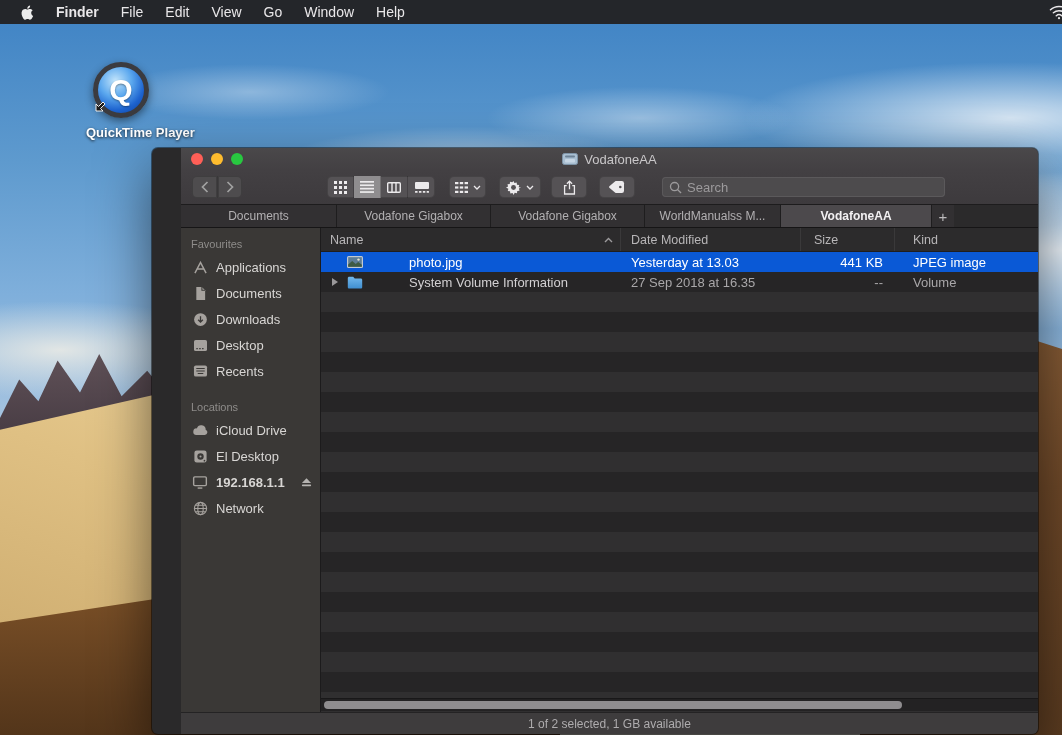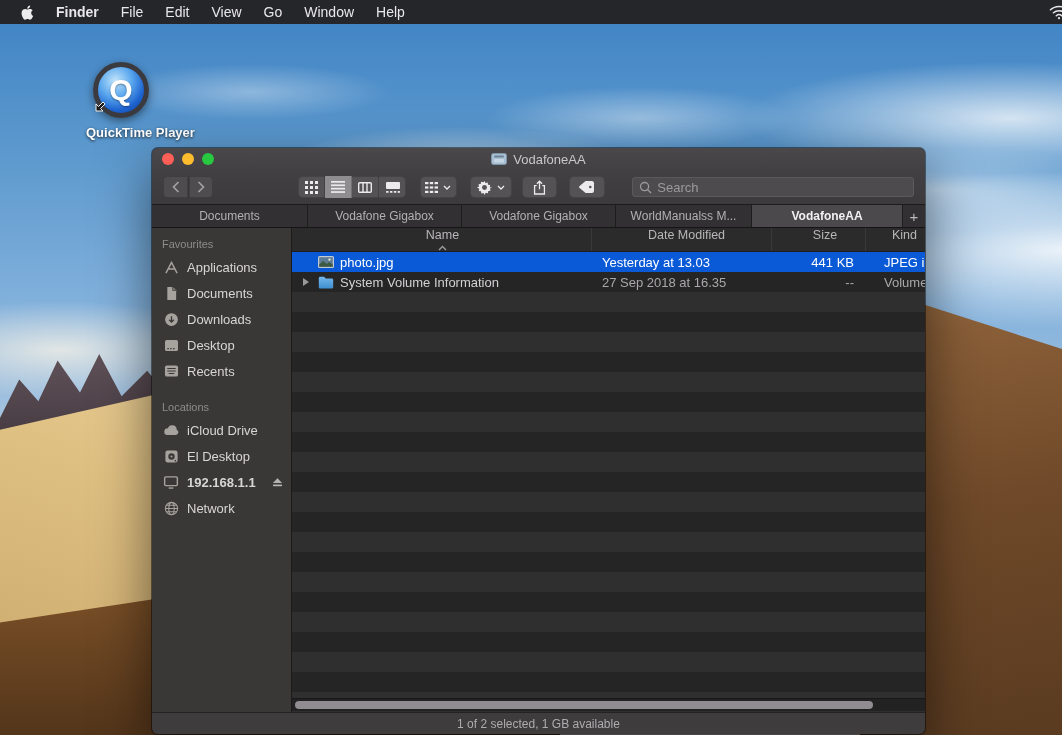--- a/index.html
+++ b/index.html
@@ -43,23 +43,23 @@
   .qt { position:absolute; left:86px; top:62px; width:70px; text-align:center; z-index:5; }
   .qt-circle { position:relative; width:56px; height:56px; margin:0 auto; border-radius:50%;
     border:5px solid #3b3b3f; box-shadow:0 3px 8px rgba(0,0,0,.45);
     background:radial-gradient(circle at 38% 30%, #c3e5fb 0%, #5aa7ee 38%, #1d63cf 68%, #0a3c96 100%);
     display:flex; align-items:center; justify-content:center; }
   .qt-q { font-size:30px; font-weight:700; color:#fff; text-shadow:0 1px 2px rgba(0,0,0,.4); }
   .qt-alias { position:absolute; left:-4px; bottom:-4px; }
   .qt-label { margin-top:7px; font-size:13px; font-weight:700; color:#fff; text-shadow:0 1px 3px rgba(0,0,0,.8); white-space:nowrap; }
 
   
-  .window { position:absolute; left:152px; top:148px; width:773px; height:586px; z-index:40;
+  .window { position:absolute; left:152px; top:148px; width:886px; height:586px; z-index:40;
     border-radius:6px; overflow:hidden; background:#2a292a; display:flex; flex-direction:column;
-    box-shadow:0 22px 55px rgba(0,0,0,.55), 0 0 0 1px rgba(0,0,0,.45); font-size:13px; }
+    box-shadow:0 22px 55px rgba(0,0,0,.55), 0 0 0 1px rgba(0,0,0,.45); font-size:13px;padding-left:29px; }
 
   .titlebar { position:relative; height:22px; flex:none; background:linear-gradient(#4a484a,#434043); }
   .traffic { position:absolute; left:10px; top:5px; display:flex; gap:8px; }
   .light { width:12px; height:12px; border-radius:50%; }
   .title { position:absolute; inset:0; display:flex; align-items:center; justify-content:center; gap:6px;
     color:#c9c7c9; font-size:13px; }
 
   .toolbar { height:35px; flex:none; background:linear-gradient(#434043,#3d3a3d);
     border-bottom:1px solid #1d1c1d; display:flex; align-items:center; padding:0 11px; }
   .navgrp { display:flex; }
@@ -101,21 +101,21 @@
   .side-item { height:26px; display:flex; align-items:center; padding:0 8px 0 10px; gap:7px;
     color:#d8d6d4; font-size:13px; }
   .sicon { width:18px; flex:none; display:flex; justify-content:center; color:#a6a29e; }
   .slabel { white-space:nowrap; overflow:hidden; }
   .side-item.bold .slabel { font-weight:700; }
   .eject { margin-left:auto; color:#b5b3b1; display:flex; }
 
   .filearea { flex:1; min-width:0; position:relative; display:flex; flex-direction:column; background:#2a292a; }
   .listheader { height:24px; flex:none; display:flex; background:#2c2b2c; border-bottom:1px solid #1f1e1f;
     color:#b8b6b8; font-size:12.5px; }
-  .col { display:flex; align-items:center; border-right:1px solid #3a393a; padding-left:9px;flex-direction:column; }
+  .col { display:flex; align-items:center; border-right:1px solid #3a393a; padding-left:9px; }
   .col.c-name { width:300px; justify-content:space-between; padding-right:7px; }
   .col.c-date { width:180px; padding-left:10px; }
   .col.c-size { width:94px; padding-left:13px; }
   .col.c-kind { flex:1; border-right:none; padding-left:18px; }
   .sort { color:#9c9a9c; display:flex; }
 
   .rows { position:relative; flex:1; overflow:hidden; }
   .stripes { position:absolute; left:0; right:0; top:40px; bottom:0;
     background:repeating-linear-gradient(180deg,#302f30 0 20px,#262526 20px 40px); }
   .row { position:absolute; left:0; right:0; height:20px; display:flex; align-items:center; font-size:13px; }
@@ -124,21 +124,21 @@
   .rcell { display:flex; align-items:center; }
   .rcell.name { width:300px; padding-left:9px; overflow:hidden; white-space:nowrap; }
   .rcell.date { width:180px; padding-left:10px; }
   .rcell.size { width:94px; justify-content:flex-end; padding-right:12px; }
   .rcell.kind { flex:1; padding-left:18px; overflow:hidden; white-space:nowrap; }
   .row.r1 .rcell.date, .row.r1 .rcell.size, .row.r1 .rcell.kind { color:#a9a7a9; }
   .disc { width:10px; margin-right:7px; display:flex; justify-content:center; }
   .disc.hidden { visibility:hidden; }
   .tri { width:0; height:0; border-left:6px solid #9a989a; border-top:4px solid transparent; border-bottom:4px solid transparent; }
   .ficon { width:16px; margin-right:6px; flex:none; display:flex; }
-  .fname { overflow:hidden; text-overflow:clip; }
+  .fname { overflow:hidden; text-overflow:clip;margin-left:40px; }
 
   .hscroll { position:absolute; left:0; right:0; bottom:1px; height:13px; background:#232223;
     border-top:1px solid #191819; }
   .hthumb { position:absolute; left:3px; top:2px; width:578px; height:8px; border-radius:4px; background:#8f8d8f; }
 
   .statusbar { height:22px; flex:none; background:#3e3c3d; border-top:1px solid #242324;
     display:flex; align-items:center; justify-content:center; color:#aeacae; font-size:12px;text-align:center; }
 </style>
 </head>
 <body>

